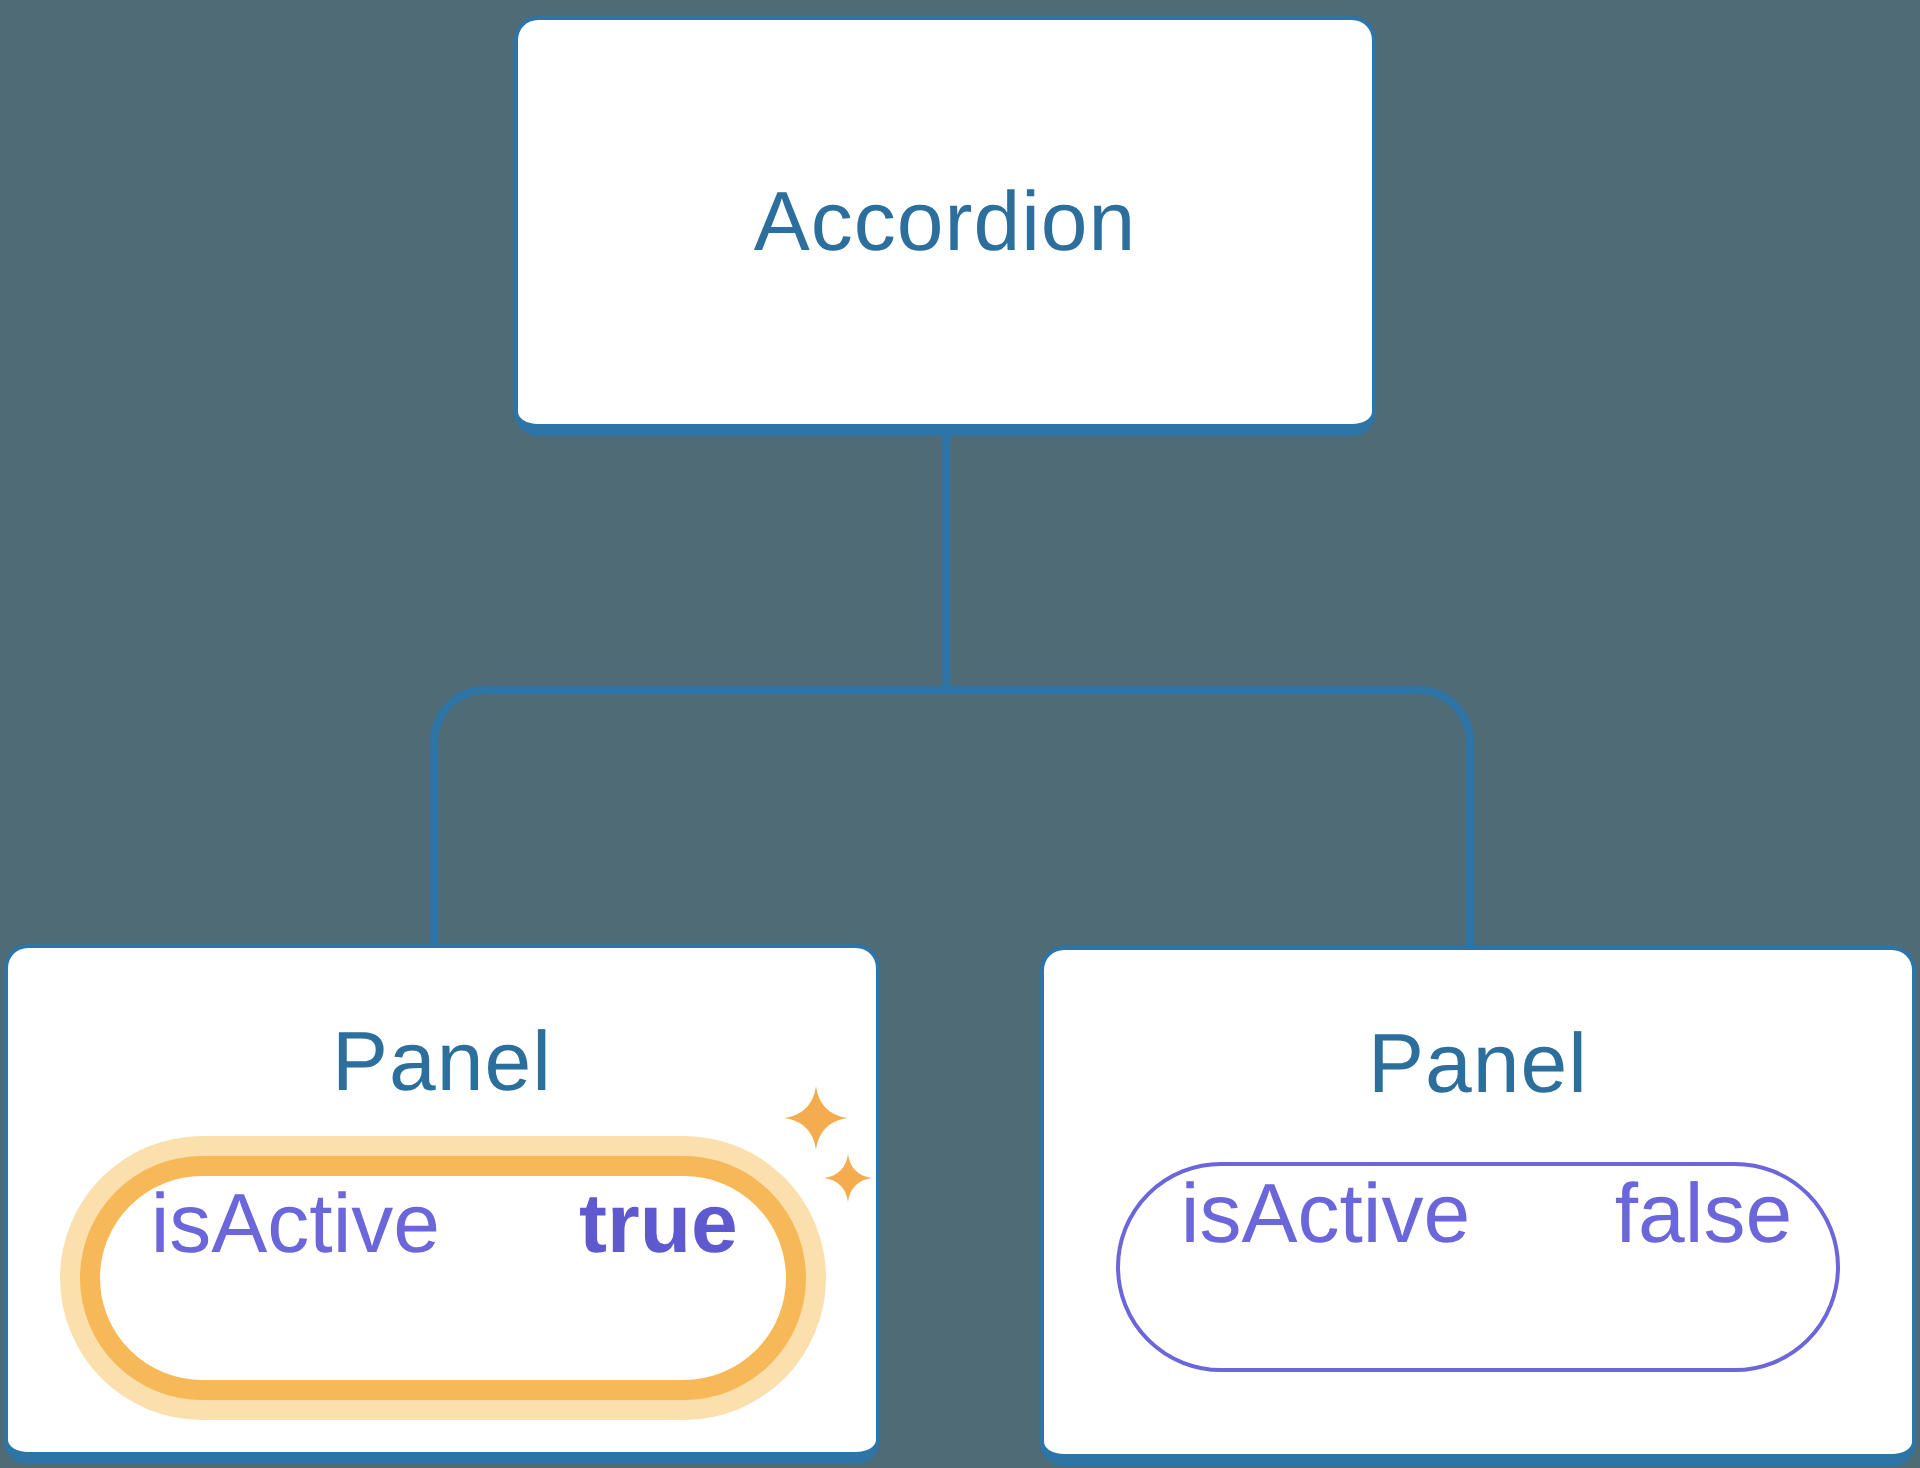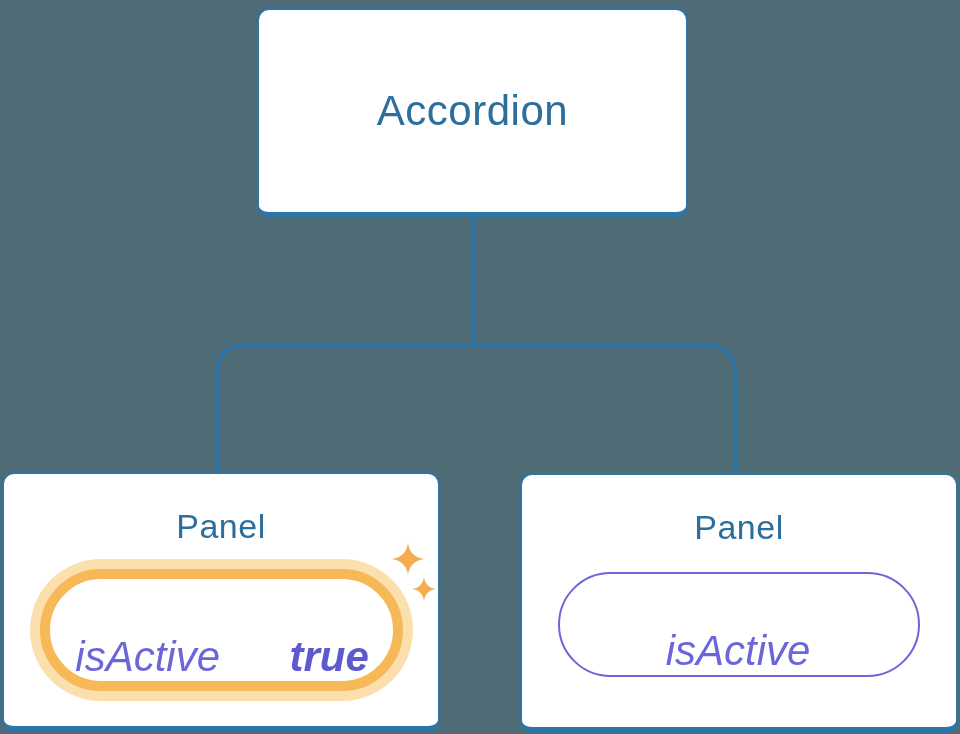--- a/index.html
+++ b/index.html
@@ -58,42 +58,41 @@
   .panel {
     width: 438px;
     height: 260px;
   }
   .panel-left  { left: 2px;   top: 472px; }
   .panel-right { left: 520px; top: 473px; }
   .panel-title {
     margin-top: 32px;
     text-align: center;
     color: var(--text-blue, #2c6e9c);
-    font-size: 34px;
+    font-size: 42px;
     line-height: 1.2;
     letter-spacing: 0.5px;
   }
   
   .pill-glow {
     box-sizing: border-box;
     margin: 12px auto 0;
     width: 383px;
     height: 142px;
     padding: 10px;
     background: var(--orange-glow, #fbdfad);
     border-radius: 999px;
   }
   .pill {
     box-sizing: border-box;
     display: flex;
-    align-items: flex-end;
+    align-items: flex-start;
     background: var(--node-bg, #ffffff);
     border-radius: 999px;
     overflow: hidden;
-    font-style: italic;
   }
   .pill-active {
     width: 100%;
     height: 100%;
     border: 10px solid var(--orange, #f7b858);
   }
   .pill-inactive {
     margin: 24px auto 0;
     width: 362px;
     height: 105px;
@@ -152,16 +151,17 @@
     <svg class="sparkle sparkle-small" viewBox="0 0 24 24" fill="currentColor" aria-hidden="true">
       <path d="M12 0 C12.9 6.9 17.1 11.1 24 12 C17.1 12.9 12.9 17.1 12 24 C11.1 17.1 6.9 12.9 0 12 C6.9 11.1 11.1 6.9 12 0 Z"></path>
     </svg>
   </div>
 
   <div class="node panel panel-right">
     <div class="panel-title">Panel</div>
     <div class="pill pill-inactive">
       <div class="pill-cell pill-key">isActive</div>
       <div class="pill-divider divider-purple"></div>
+      <div class="pill-cell pill-val">false</div>
     </div>
   </div>
 
 </div>
 
 </body></html>

